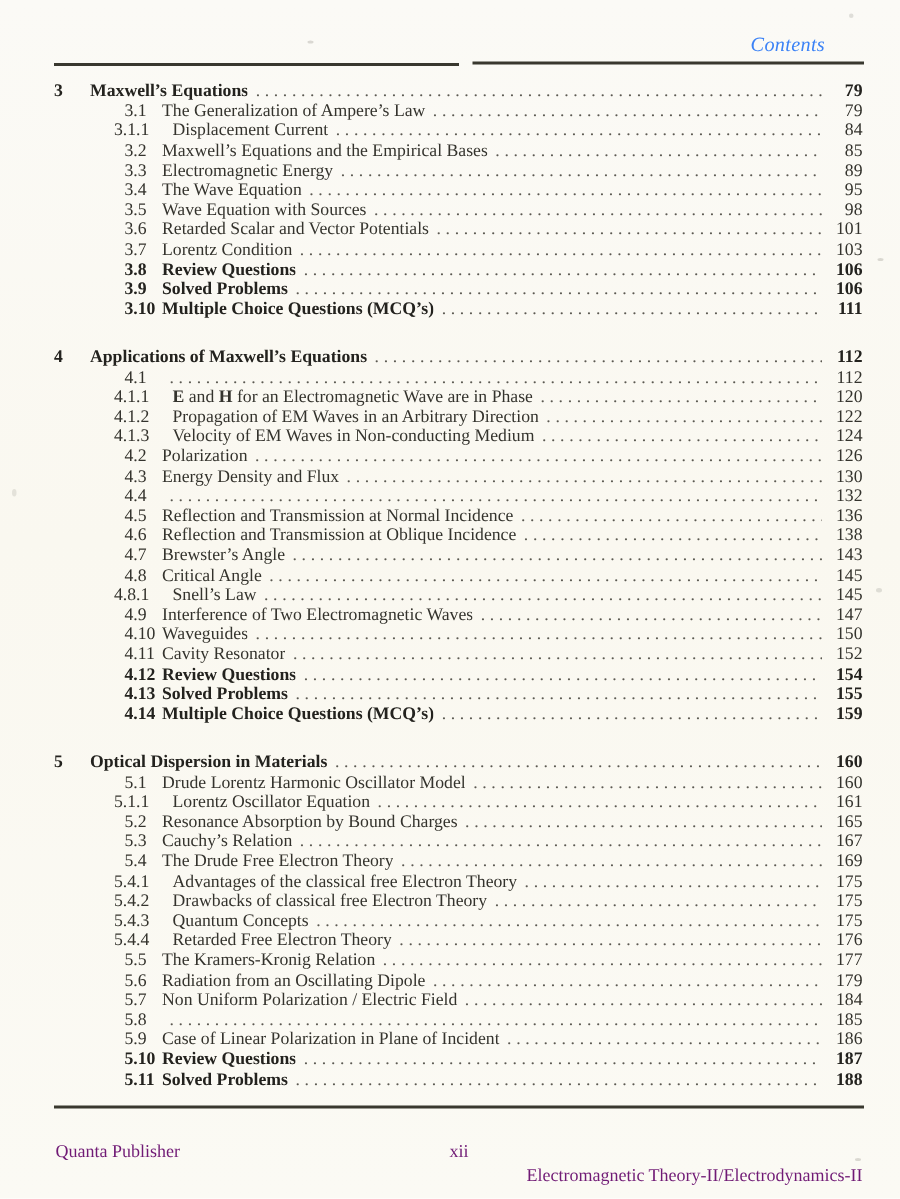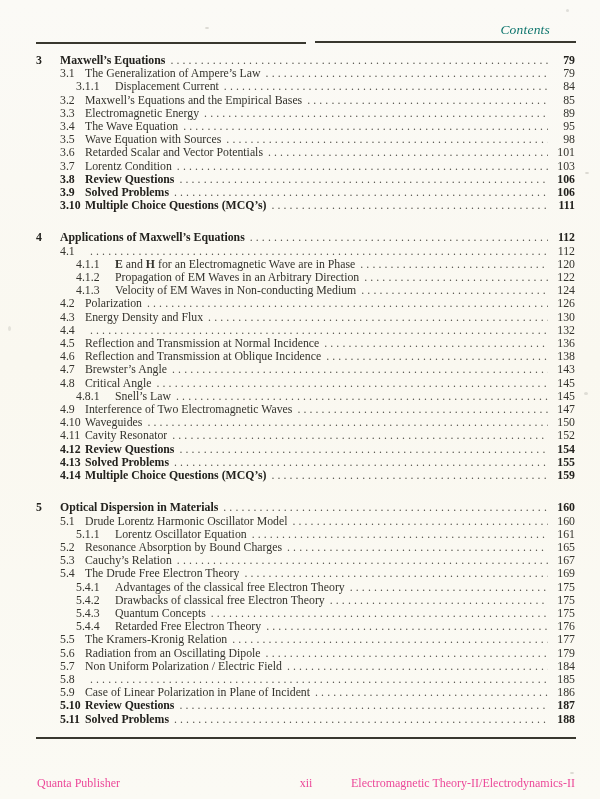--- a/index.html
+++ b/index.html
@@ -8,49 +8,49 @@
   html,body{margin:0;padding:0;}
   body{
     width:600px;height:799px;overflow:hidden;position:relative;
     background:linear-gradient(180deg,#fbfaf6 0%,#faf8f0 45%,#fbfaf4 100%);
     font-family:"Liberation Serif","DejaVu Serif",serif;
     color:var(--ink);
   }
   .page{position:absolute;inset:0;}
   .contents-label{
     position:absolute;top:22px;right:50px;
-    font-style:italic;font-size:13.5px;color:#0f766e;letter-spacing:.2px;
+    font-style:italic;font-size:13.5px;color:#3b82f6;letter-spacing:.2px;
   }
   .rule{position:absolute;background:var(--rule);height:2px;}
   .rule-left{left:36px;width:270px;top:42px;}
   .rule-right{left:315px;width:261px;top:41px;height:1.8px;}
   .toc{position:absolute;top:54px;left:36px;right:25px;}
   .chapter + .chapter{margin-top:19px;}
   .row{
     display:flex;align-items:baseline;
     font-size:11.8px;line-height:13.2px;white-space:nowrap;
   }
   .row .num{flex:0 0 auto;}
   .row .title{flex:0 1 auto;overflow:hidden;}
   .lvl0 .num{min-width:24px;}
   .lvl1{margin-left:24px;}
-  .lvl1 .num{min-width:25px;}
+  .lvl1 .num{min-width:25px;margin-left:23px;}
   .lvl2{margin-left:40px;}
   .lvl2 .num{min-width:39px;}
   .row.bold{font-weight:bold;color:var(--ink-bold);}
   .dots{
     flex:1 1 10px;overflow:hidden;white-space:nowrap;
     letter-spacing:3.1px;margin:0 3px 0 5px;color:var(--dots);
     font-weight:normal;opacity:.9;min-width:8px;
   }
   .pg{flex:0 0 auto;min-width:24px;text-align:right;}
   .footer-rule{position:absolute;left:36px;right:24px;top:737px;height:2px;background:var(--rule);}
   .footer{
     position:absolute;left:37px;right:25px;top:744px;
-    display:flex;align-items:flex-end;font-size:12px;color:#ec4899;
+    display:flex;align-items:center;font-size:12px;color:#701a75;
   }
   .footer .f-left{flex:1;text-align:left;}
   .footer .f-mid{flex:0 0 auto;}
   .footer .f-right{flex:1;text-align:right;margin-top:32px;}
   .speck{position:absolute;background:#8d8b82;border-radius:50%;}
 </style>
 </head>
 <body>
 
 <div class="page">

